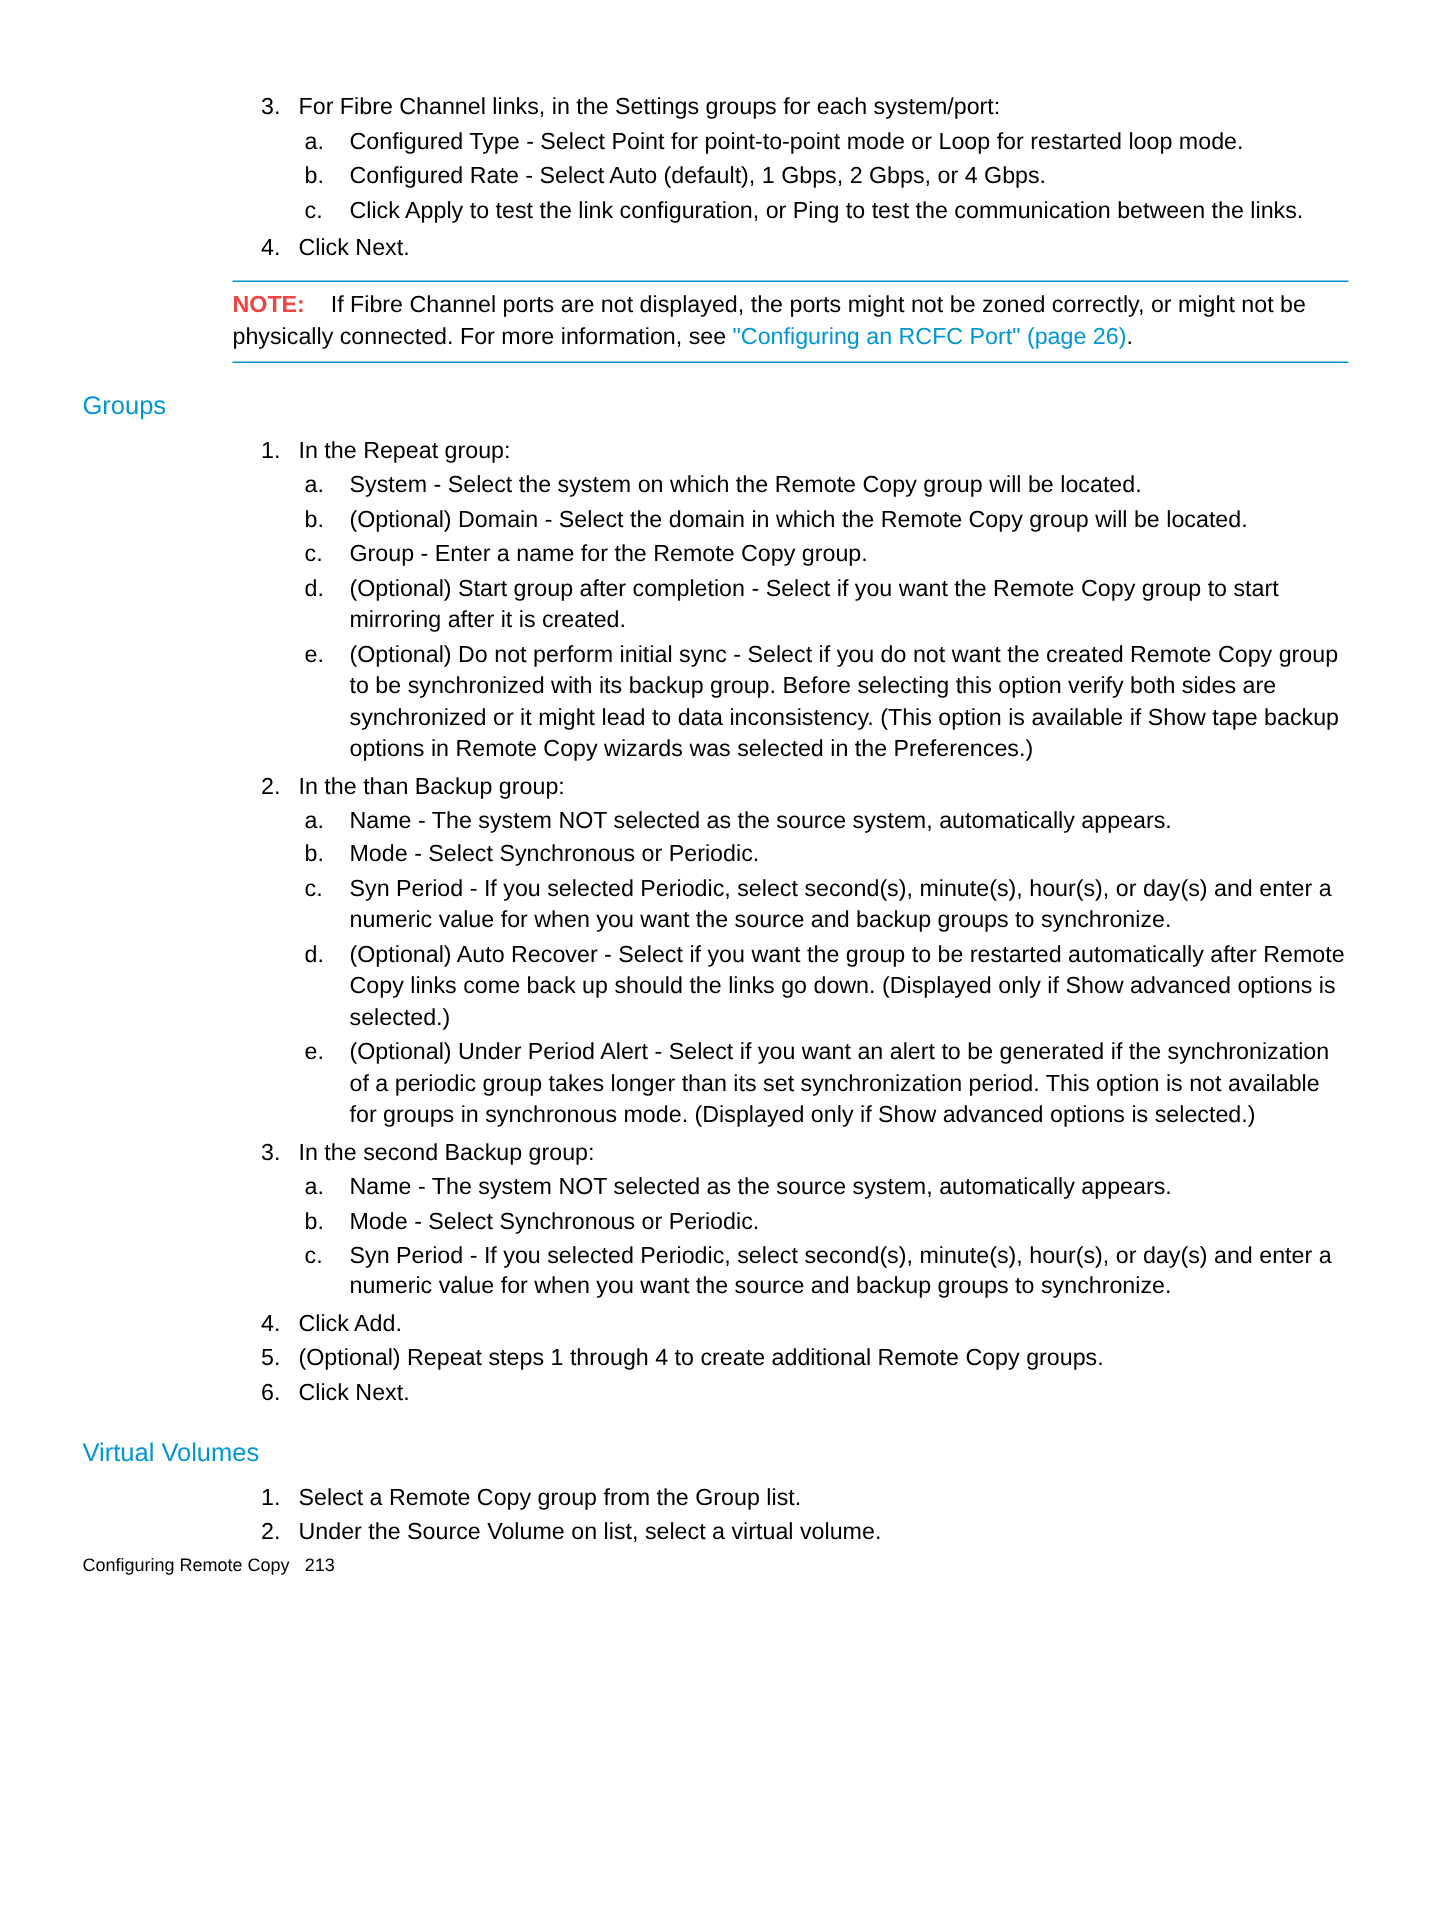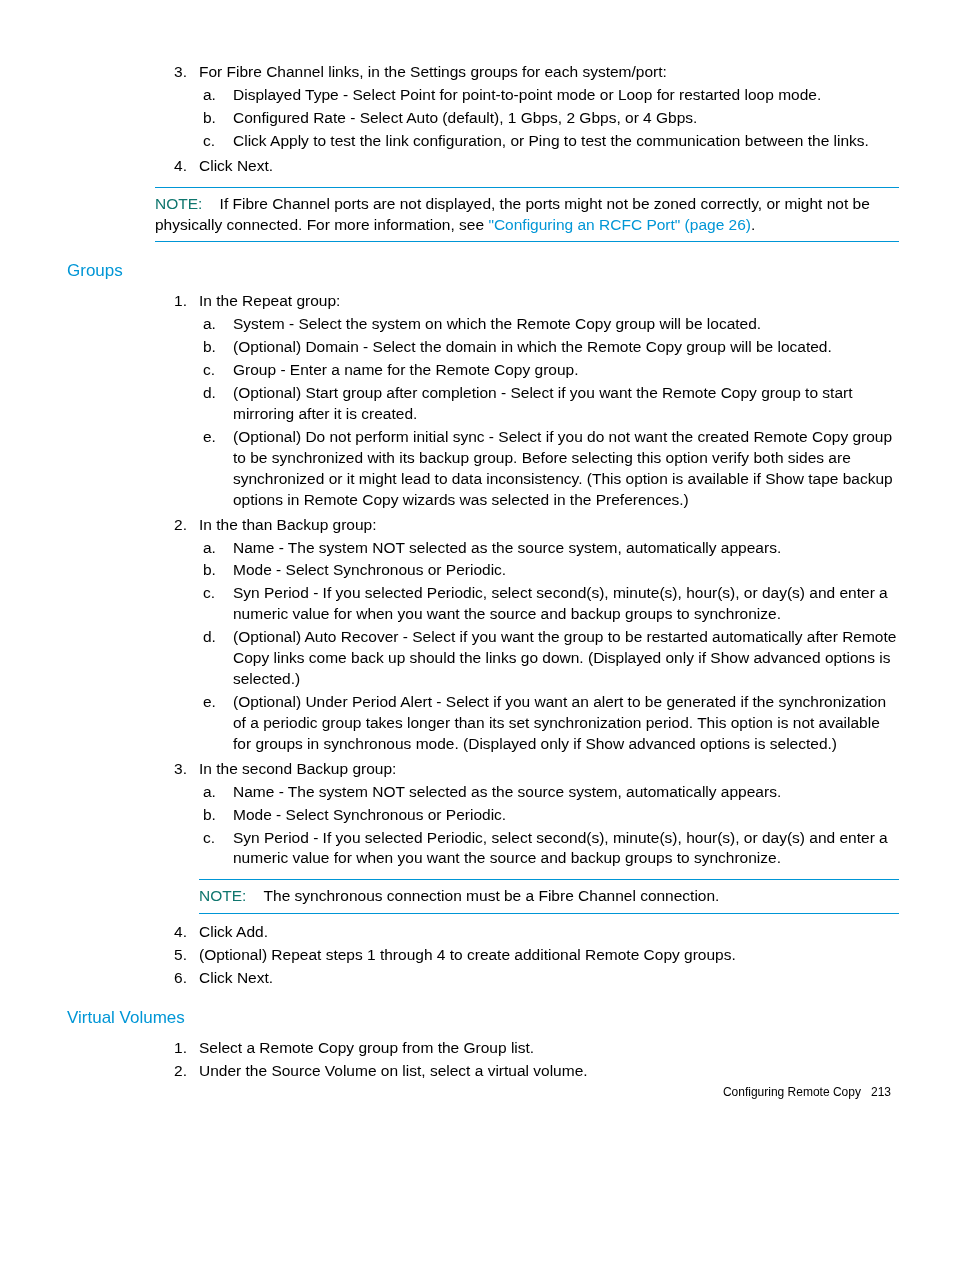--- a/index.html
+++ b/index.html
@@ -9,21 +9,21 @@
     color: #000;
     margin: 0;
     padding: 60px 55px 40px 55px;
     width: 954px;
     box-sizing: border-box;
   }
   .section-heading {
     color: #0096d6;
     font-size: 17px;
     font-weight: normal;
-    margin: 18px 0 8px 12px;
+    margin: 18px 0 8px 0;
   }
   ol.num-main {
     list-style: none;
     padding: 0;
     margin: 0 0 0 100px;
   }
   ol.num-main > li {
     display: flex;
     margin: 2px 0;
   }
@@ -62,41 +62,40 @@
     padding: 6px 0;
     margin: 10px 0 10px 100px;
   }
   .note-box-inner {
     border-top: 1px solid #0096d6;
     border-bottom: 1px solid #0096d6;
     padding: 6px 0;
     margin: 10px 0 6px 0;
   }
   .note-label {
-    color: #0f766e;
-    font-weight: normal;
+    color: #ef4444;
+    font-weight: bold;
   }
   .footer {
-    text-align: right;
     font-size: 12px;
     padding-right: 8px;
   }
 </style>
 </head>
 <body>
 
 <ol class="num-main">
   <li>
     <div class="marker">3.</div>
     <div class="content">
       <span>For Fibre Channel links, in the </span><b>Settings</b><span> groups for each system/port:</span>
       <ol class="alpha">
         <li>
           <div class="marker">a.</div>
-          <div class="content"><b>Displayed Type</b><span> - Select </span><b>Point</b><span> for point-to-point mode or </span><b>Loop</b><span> for restarted loop mode.</span></div>
+          <div class="content"><b>Configured Type</b><span> - Select </span><b>Point</b><span> for point-to-point mode or </span><b>Loop</b><span> for restarted loop mode.</span></div>
         </li>
         <li>
           <div class="marker">b.</div>
           <div class="content"><b>Configured Rate</b><span> - Select Auto (default), 1 Gbps, 2 Gbps, or 4 Gbps.</span></div>
         </li>
         <li>
           <div class="marker">c.</div>
           <div class="content"><span>Click </span><b>Apply</b><span> to test the link configuration, or </span><b>Ping</b><span> to test the communication between the links.</span></div>
         </li>
       </ol>
@@ -184,23 +183,20 @@
           </li>
         <li>
             <div class="marker">b.</div>
             <div class="content"><b>Mode</b><span> - Select </span><b>Synchronous</b><span> or </span><b>Periodic</b><span>.</span></div>
           </li>
         <li>
             <div class="marker">c.</div>
             <div class="content"><b>Syn Period</b><span> - If you selected </span><b>Periodic</b><span>, select second(s), minute(s), hour(s), or day(s) and enter a numeric value for when you want the source and backup groups to synchronize.</span></div>
           </li>
       </ol>
-      <div class="note-box-inner">
-        <span class="note-label">NOTE:</span>&nbsp;&nbsp;&nbsp;&nbsp;<span>The synchronous connection must be a Fibre Channel connection.</span>
-      </div>
     </div>
   </li>
 
   <li>
     <div class="marker">4.</div>
     <div class="content"><span>Click </span><b>Add</b><span>.</span></div>
   </li>
   <li>
     <div class="marker">5.</div>
     <div class="content"><span>(Optional) Repeat steps 1 through 4 to create additional Remote Copy groups.</span></div>

